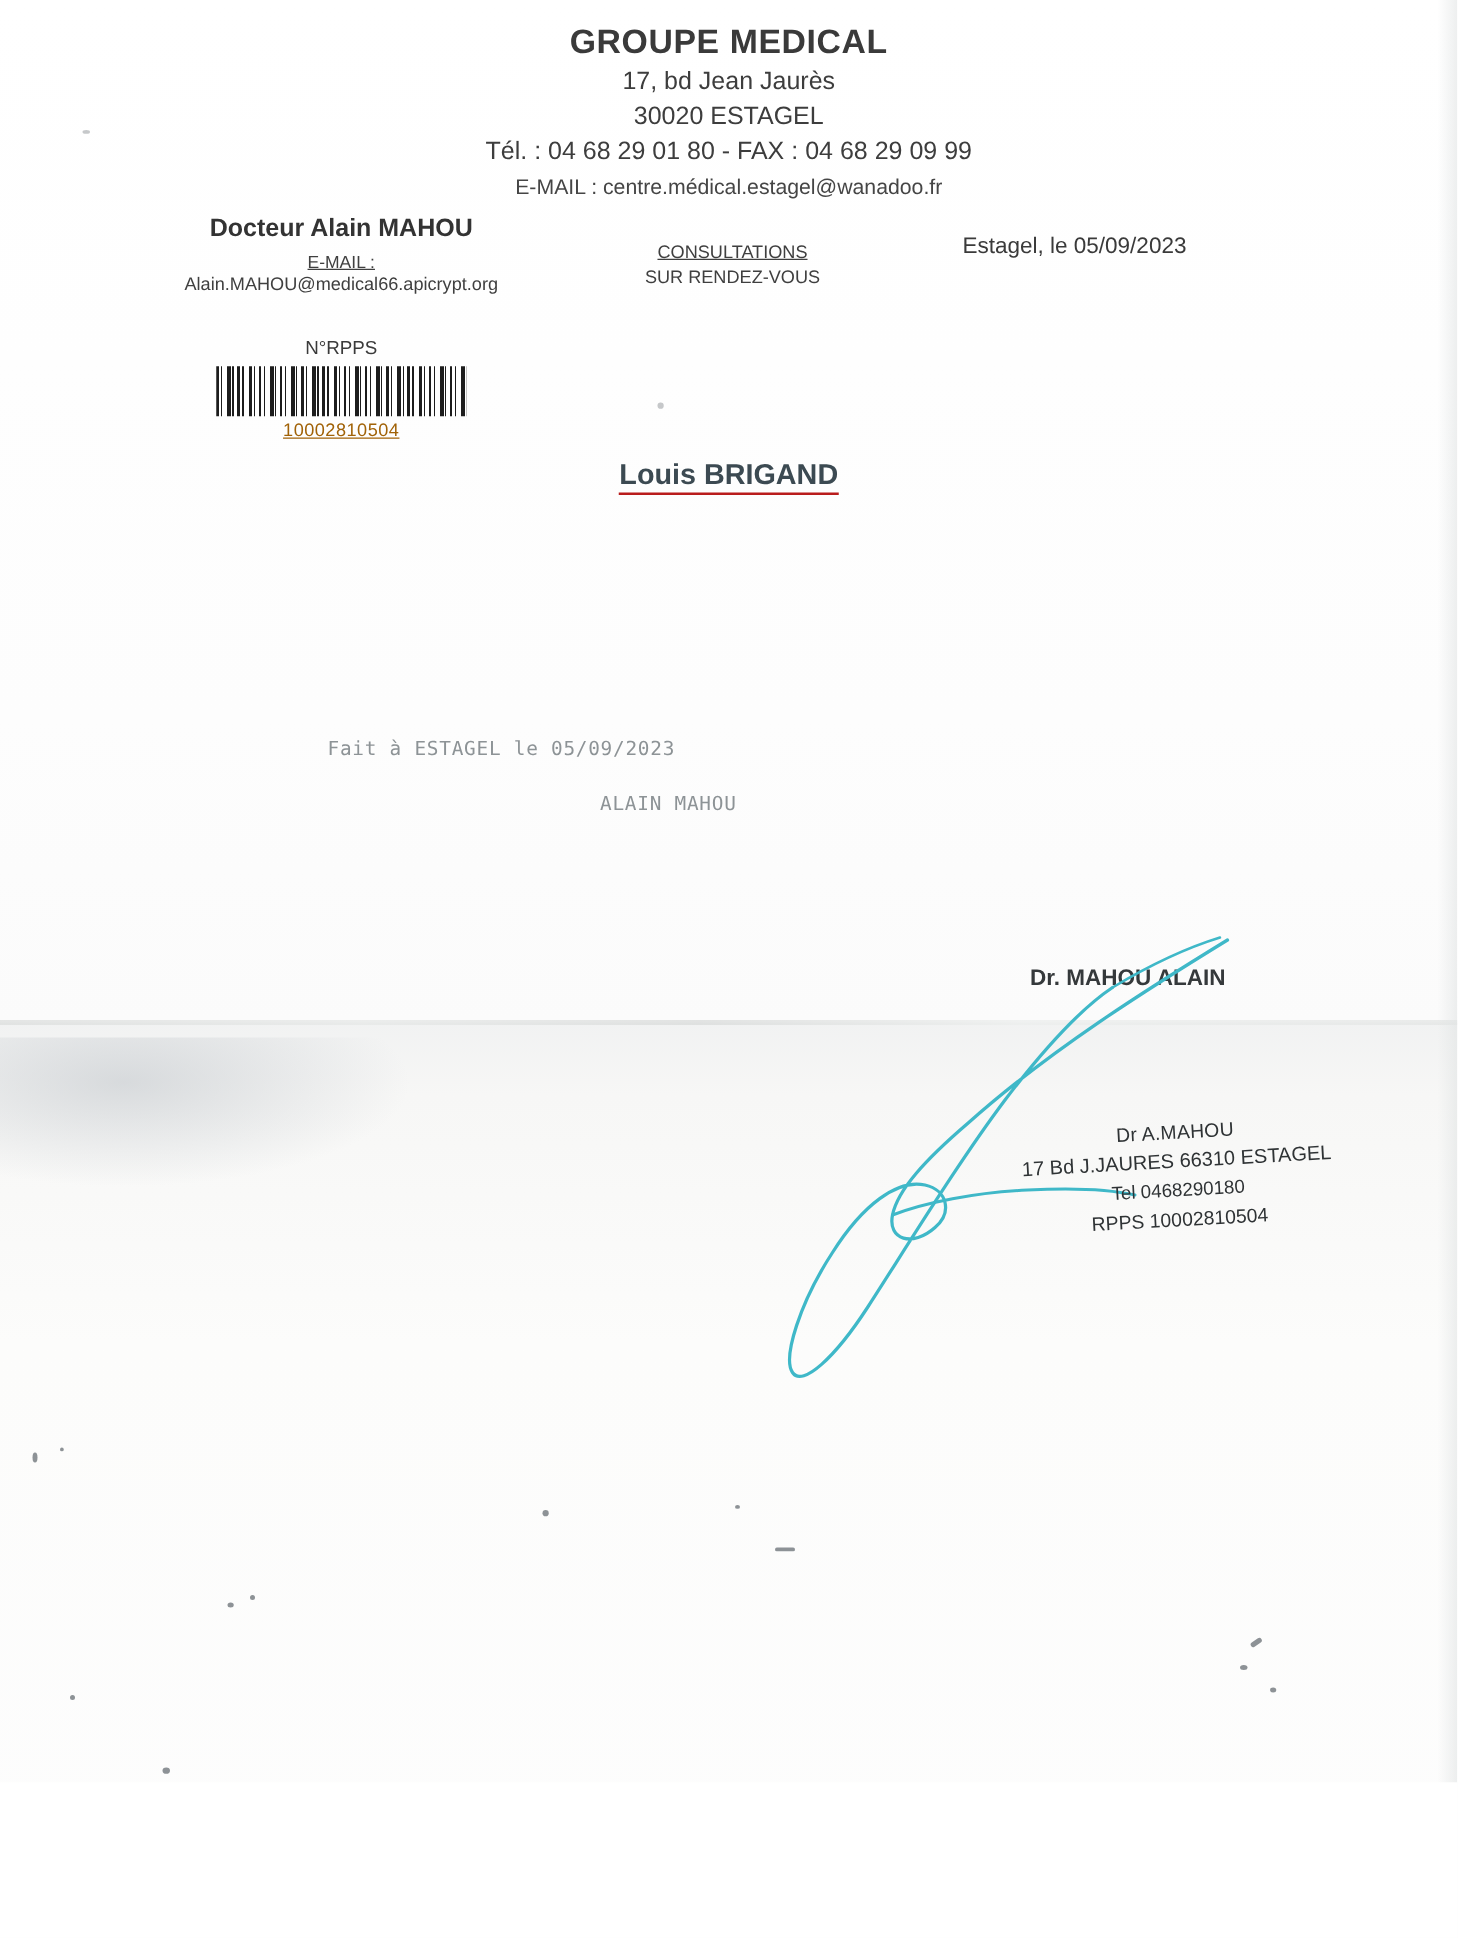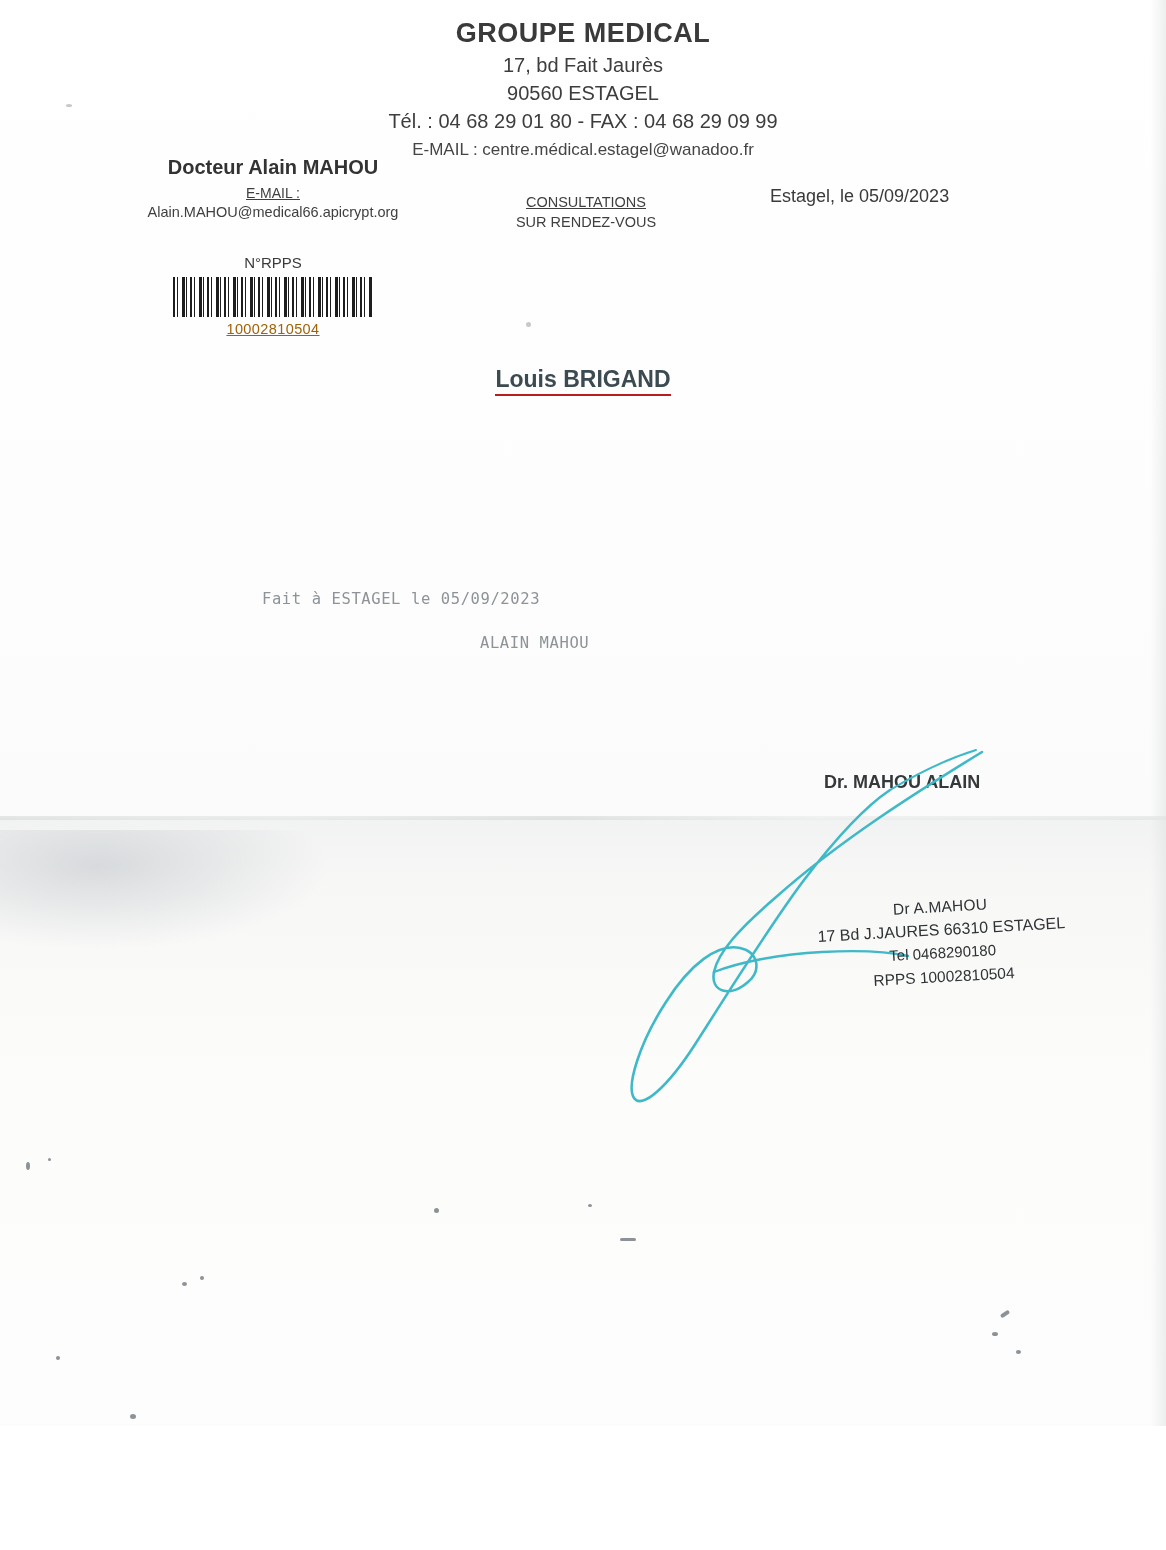--- a/index.html
+++ b/index.html
@@ -73,21 +73,21 @@
   }
   .lh-line.small {
     font-size: 17px;
     margin-top: 7px;
     color: #454545;
   }
 
   
   .doctor-block {
     position: absolute;
-    left: 78px; top: 156px;
+    left: 78px; top: 172px;
     width: 390px;
     text-align: center;
   }
   .doc-name {
     font-size: 20px;
     font-weight: bold;
     color: #333;
   }
   .doc-email-label {
     font-size: 14px;
@@ -251,22 +251,22 @@
 <div id="page">
 
   <div class="scan-shade-top"></div>
   <div class="scan-shade-bottom"></div>
   <div class="scan-edge"></div>
   <div class="scan-left-smudge"></div>
   <div class="scan-right-edge"></div>
 
   <div class="letterhead">
     <div class="lh-title">GROUPE MEDICAL</div>
-    <div class="lh-line">17, bd Fait Jaurès</div>
-    <div class="lh-line">90560 ESTAGEL</div>
+    <div class="lh-line">17, bd Jean Jaurès</div>
+    <div class="lh-line">30020 ESTAGEL</div>
     <div class="lh-line">Tél. : 04 68 29 01 80 - FAX : 04 68 29 09 99</div>
     <div class="lh-line small">E-MAIL : centre.médical.estagel@wanadoo.fr</div>
   </div>
 
   <div class="doctor-block">
     <div class="doc-name">Docteur Alain MAHOU</div>
     <div class="doc-email-label">E-MAIL :</div>
     <div class="doc-email">Alain.MAHOU@medical66.apicrypt.org</div>
     <div class="rpps-label">N°RPPS</div>
     <div class="barcode"></div>

